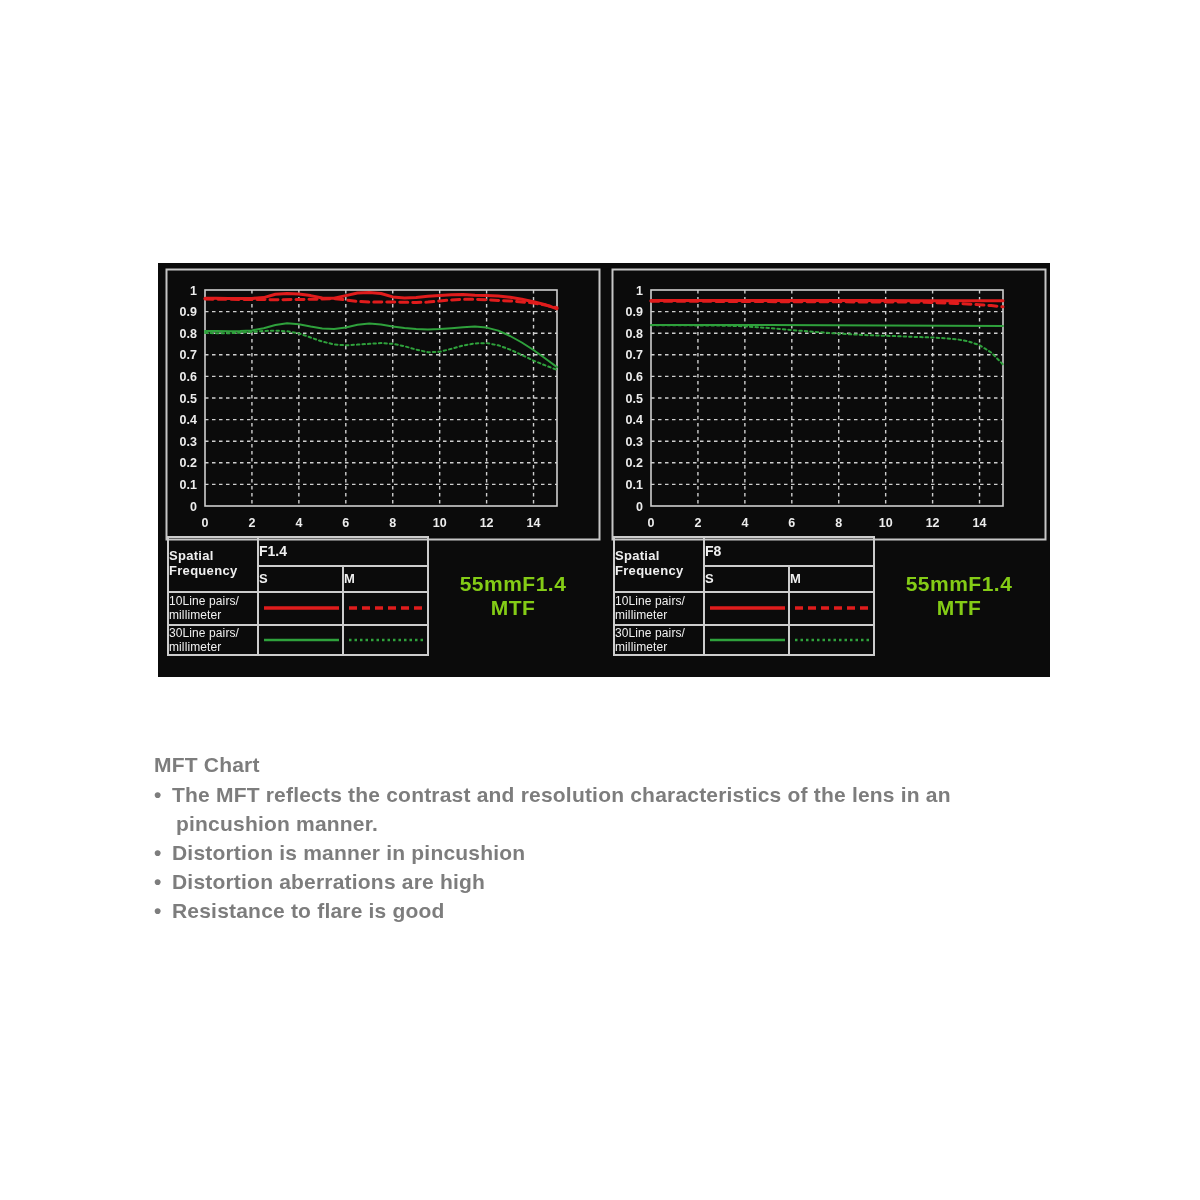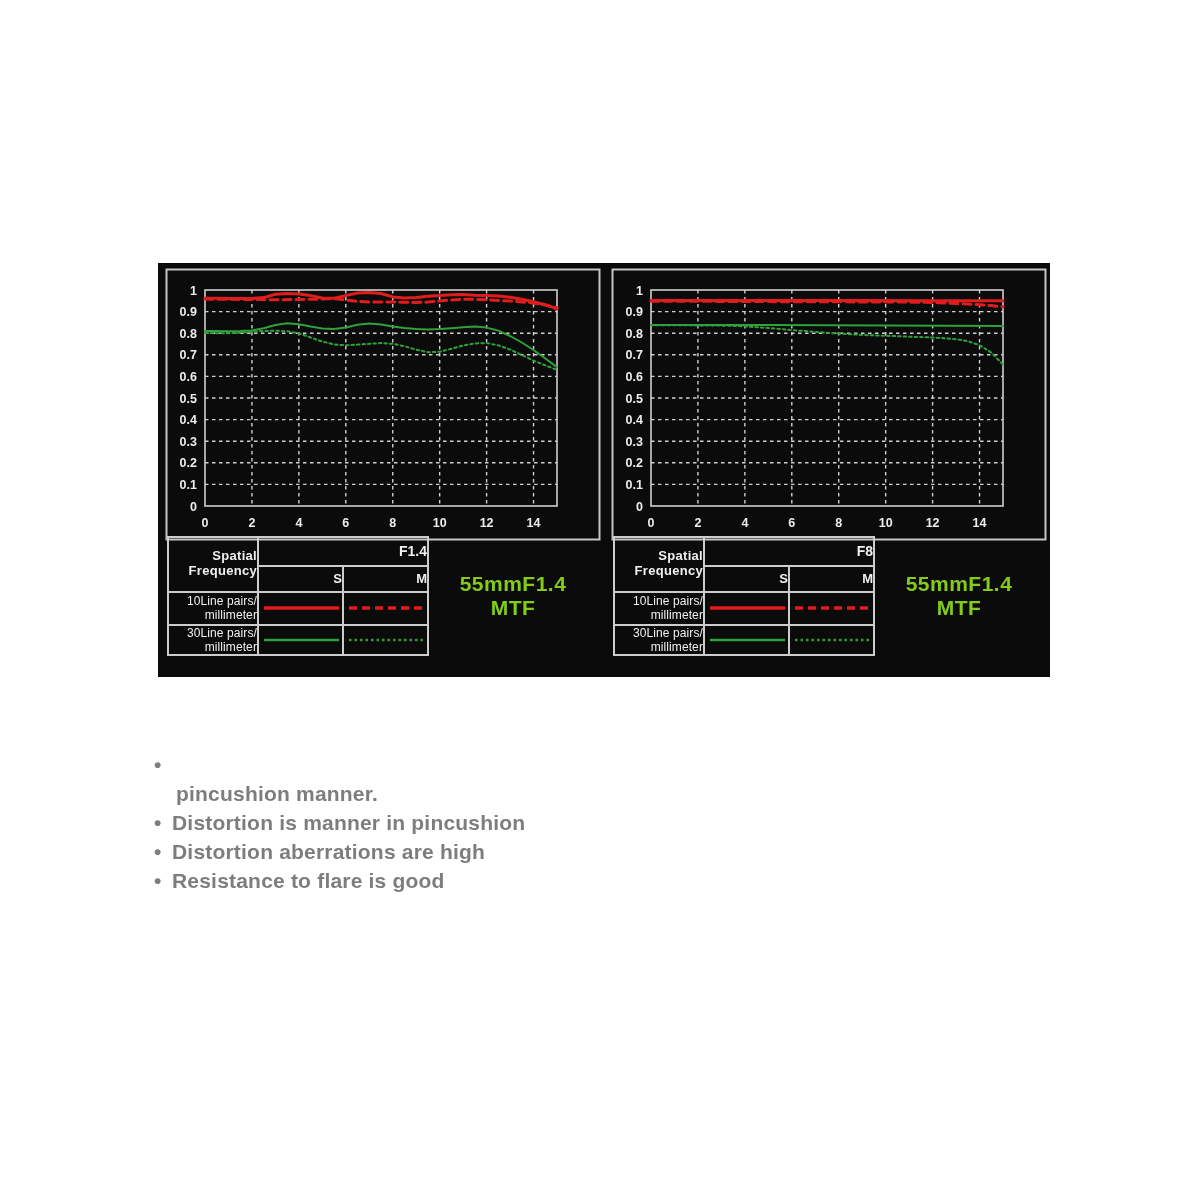--- a/index.html
+++ b/index.html
@@ -39,21 +39,21 @@
   table.legend-table{
     border-collapse:collapse;
     table-layout:fixed;
     width:262px;
     flex:0 0 262px;
     color:#f0f0f0;
   }
   table.legend-table td{
     border:2px solid #cdcdcd;
     padding:0;
-    text-align:right;
+    text-align:left;
     vertical-align:middle;
   }
   td.sf-cell{
     width:88px;
     font-size:13px;font-weight:700;line-height:1.15;
     letter-spacing:0.3px;
   }
   td.ap-cell{height:27px;font-size:14px;font-weight:700;margin-top:36px;}
   td.sm-cell{height:24px;width:89px;font-size:13px;font-weight:700;}
   td.rl-cell{
@@ -291,22 +291,24 @@
         <div class="chart-title">
           <div>55mmF1.4</div>
           <div>MTF</div>
         </div>
       </div>
     </section>
 
   </div>
 
   <div class="notes">
+    <div class="notes-title">MFT Chart</div>
     <div class="bullet">
       <span class="dot">•</span>
+      <span>The MFT reflects the contrast and resolution characteristics of the lens in an</span>
     </div>
     <div class="bullet-cont">pincushion manner.</div>
     <div class="bullet">
       <span class="dot">•</span>
       <span>Distortion is manner in pincushion</span>
     </div>
     <div class="bullet">
       <span class="dot">•</span>
       <span>Distortion aberrations are high</span>
     </div>

